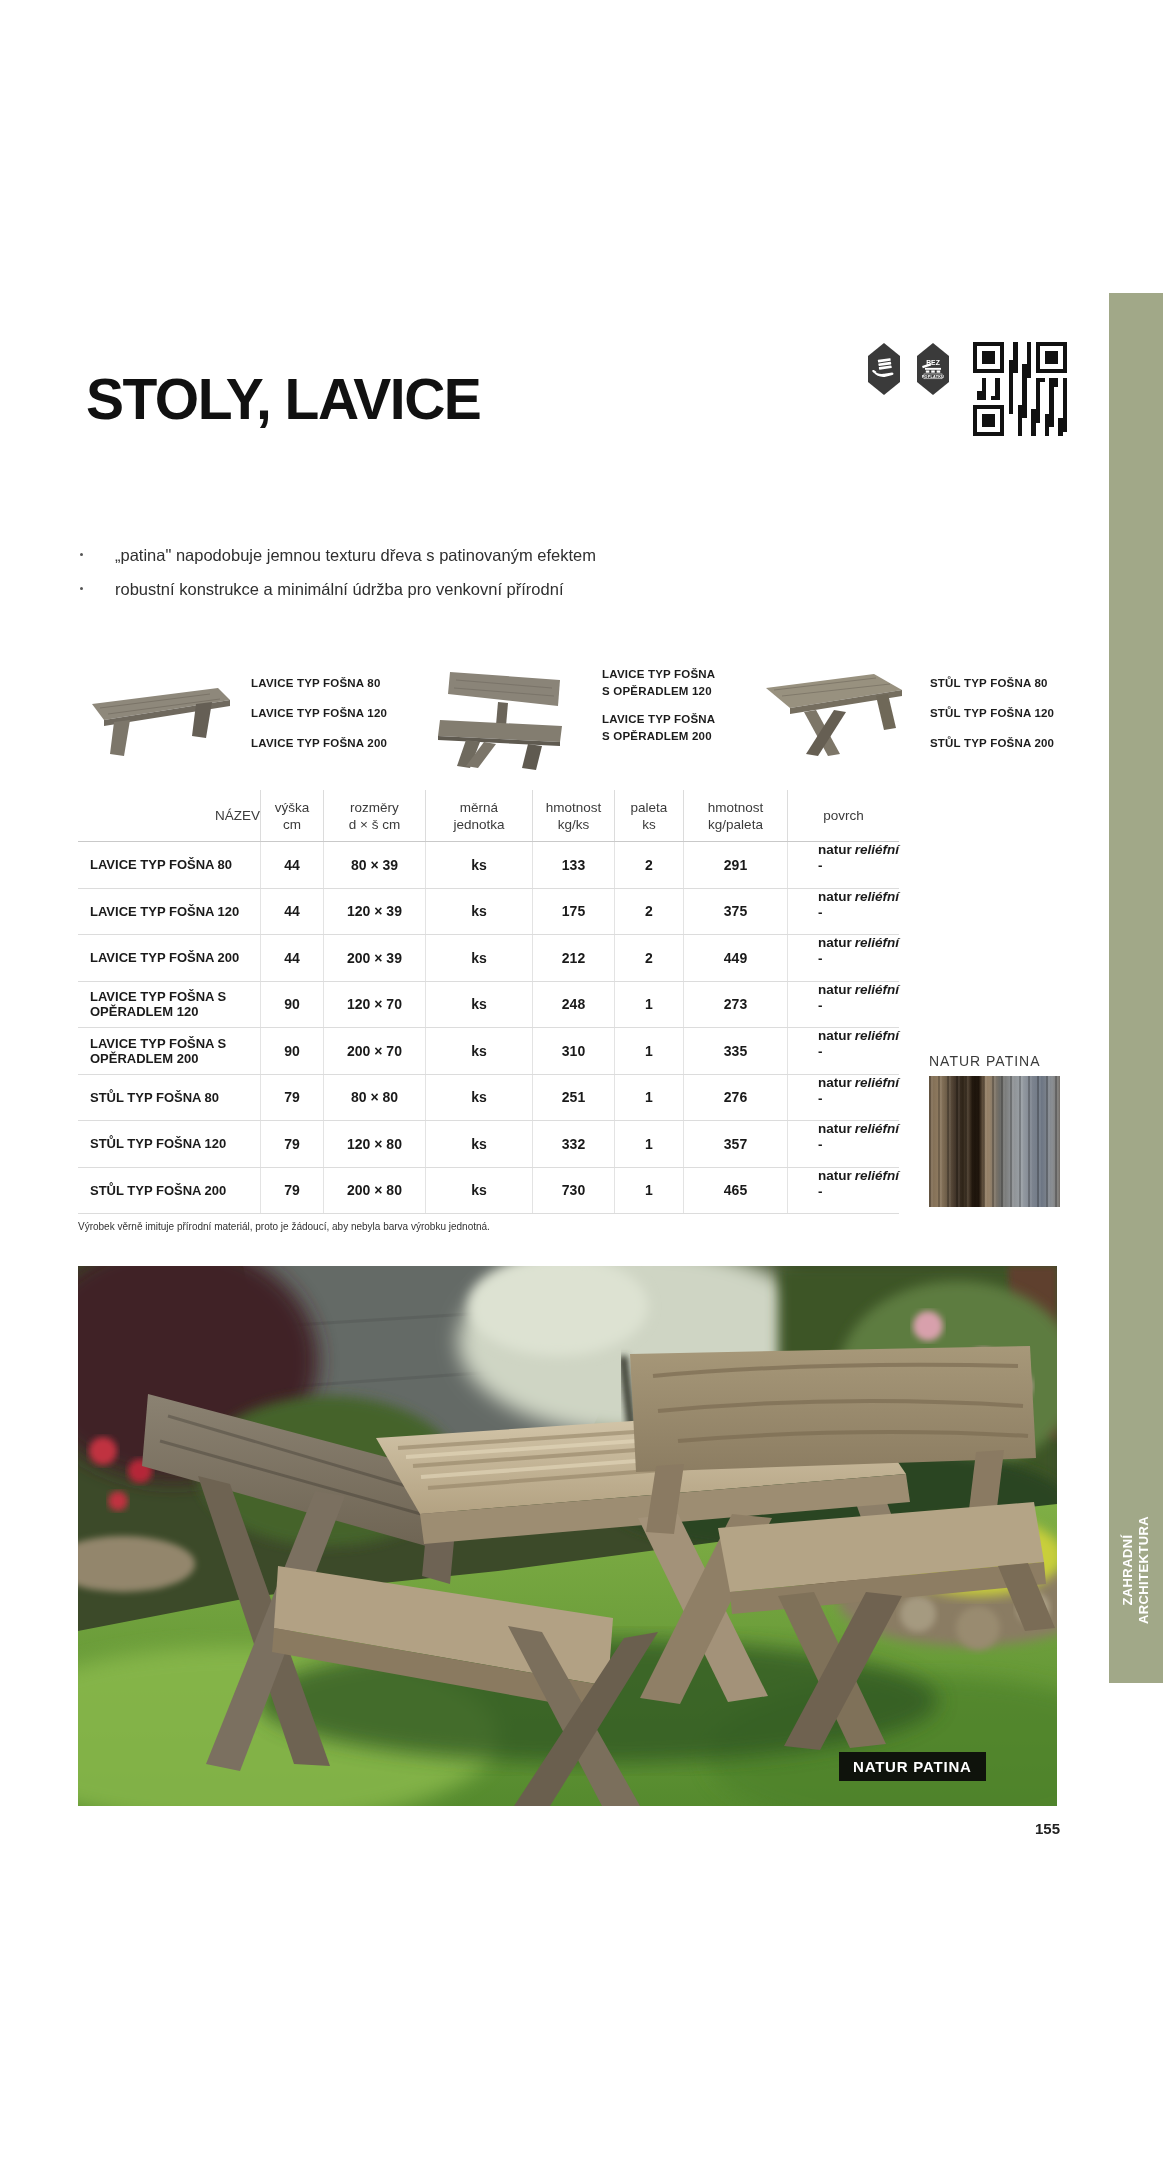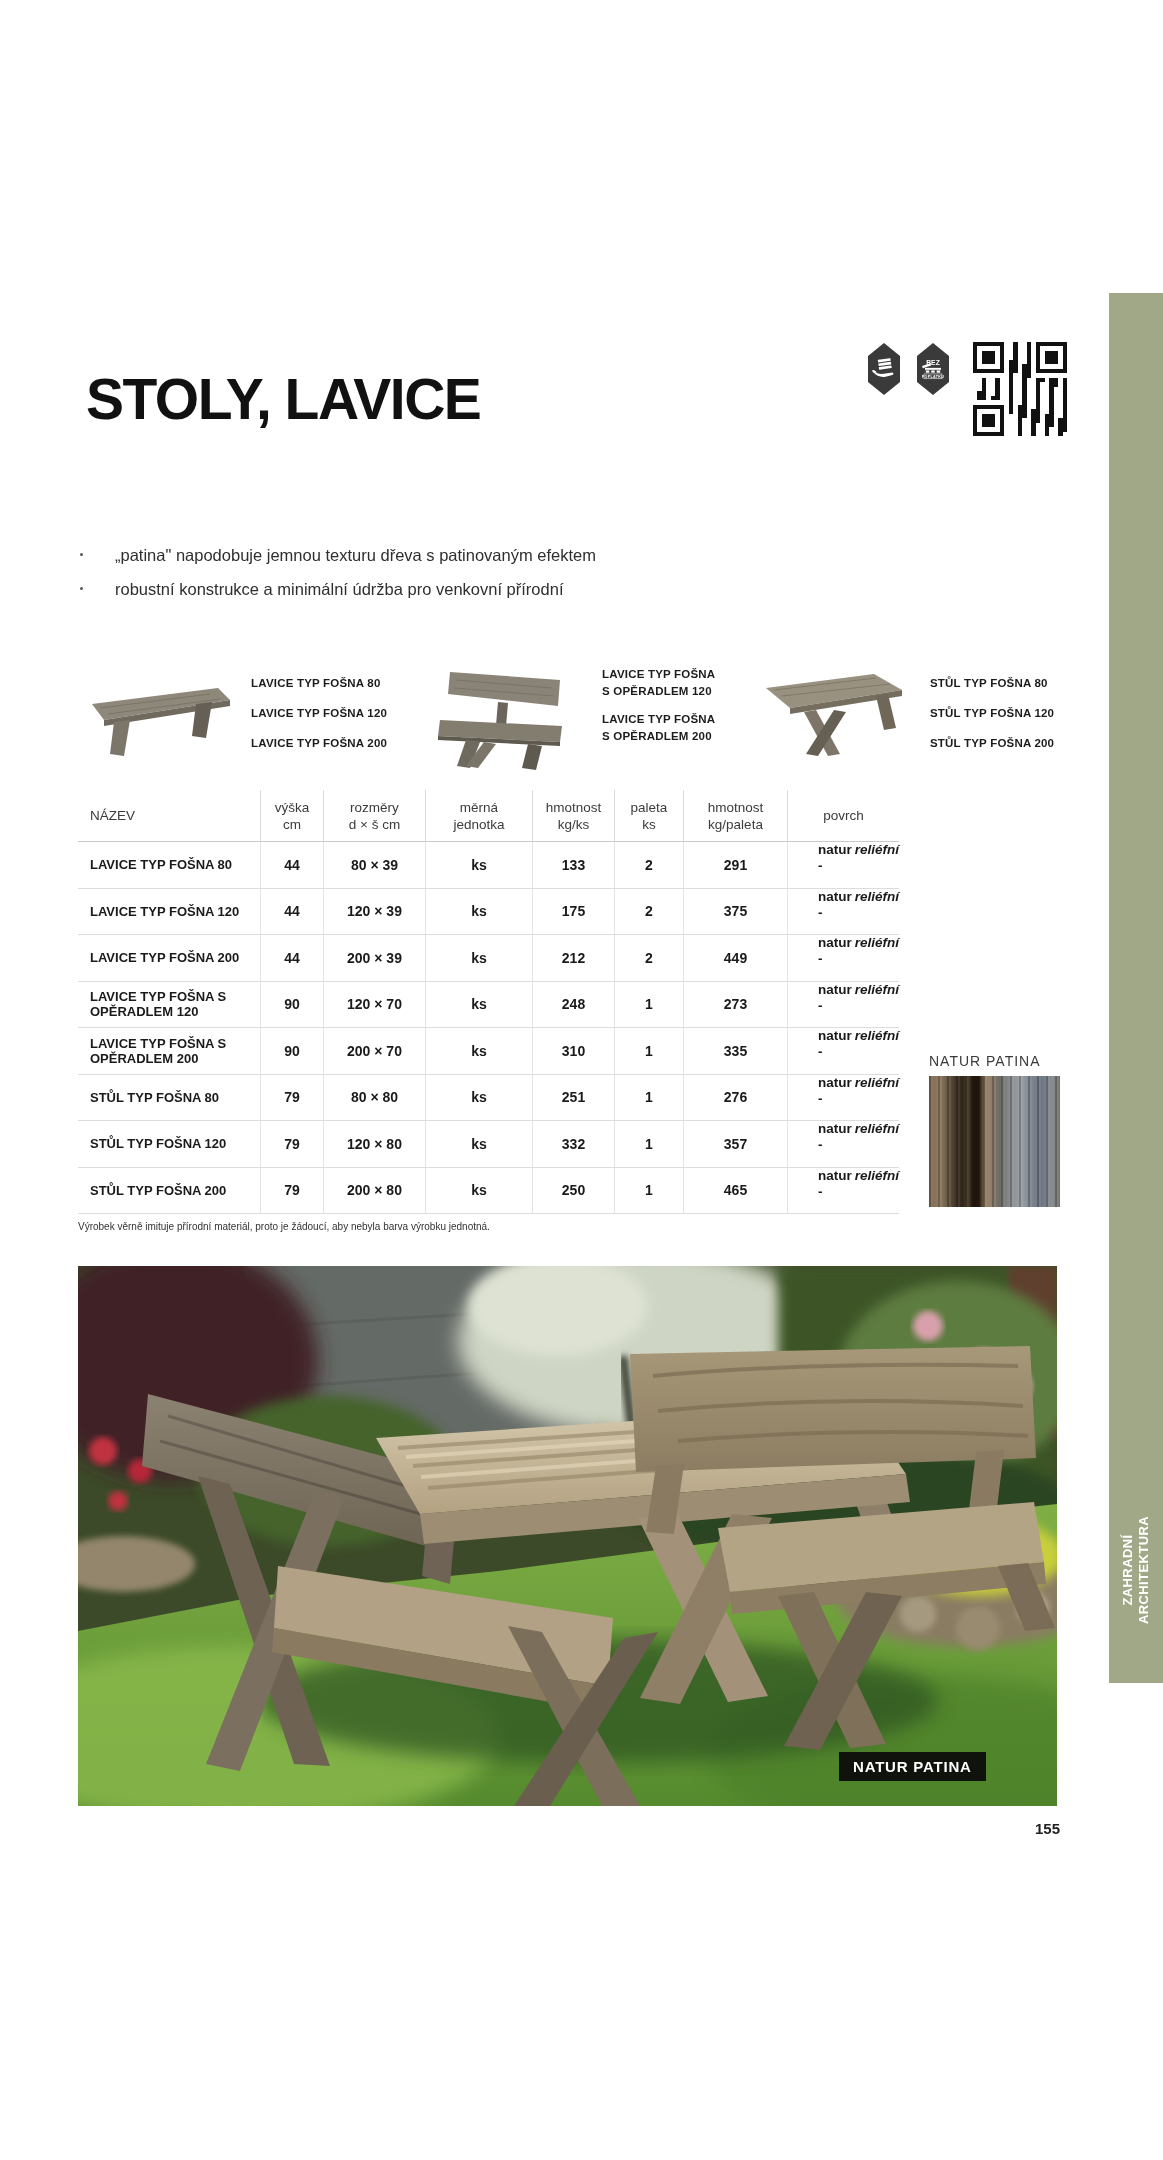--- a/index.html
+++ b/index.html
@@ -35,21 +35,21 @@
   .plabel{font-size:11.5px;font-weight:bold;color:#1c1c1c;letter-spacing:.2px;white-space:pre-line;}
   .plabels.single .plabel{line-height:30px;}
   .plabels.double .plabel{line-height:17px;margin-bottom:11px;}
 
   
   .ptable{position:absolute;left:78px;top:790px;width:821px;font-size:13.5px;}
   .thead,.tr{display:grid;grid-template-columns:182px 63px 102px 107px 82px 69px 104px 112px;}
   .thead{height:51px;border-bottom:1px solid #c9c9c9;}
   .th{display:flex;flex-direction:column;justify-content:center;align-items:center;
       color:#3b3b3b;line-height:17px;border-left:1px solid #dcdcdc;}
-  .th:first-child{border-left:none;align-items:flex-start;padding-left:12px;}
+  .th:first-child{border-left:none;align-items:flex-end;padding-left:12px;}
   .tr{height:45.5px;border-bottom:1px solid #dcdcdc;}
   .td{display:flex;align-items:center;justify-content:center;font-weight:bold;font-size:14px;
       border-left:1px solid #e3e3e3;}
   .td.name{justify-content:flex-start;padding-left:12px;font-size:13px;line-height:15px;
            border-left:none;padding-right:10px;}
   .td.surface{flex-direction:row;align-items:flex-start;justify-content:center;
               padding-left:30px;font-size:13.5px;line-height:16px;}
   .td.surface .s2{font-style:italic;}
 
   
@@ -419,21 +419,21 @@
           <div class="td surface">
             <div class="s1">natur -</div>
             <div class="s2">reliéfní</div>
           </div>
         </div>
         <div class="tr">
           <div class="td name">STŮL TYP FOŠNA 200</div>
           <div class="td">79</div>
           <div class="td">200 × 80</div>
           <div class="td">ks</div>
-          <div class="td">250</div>
+          <div class="td">730</div>
           <div class="td">1</div>
           <div class="td">465</div>
           <div class="td surface">
             <div class="s1">natur -</div>
             <div class="s2">reliéfní</div>
           </div>
         </div>
       </div>
   </div>
 

